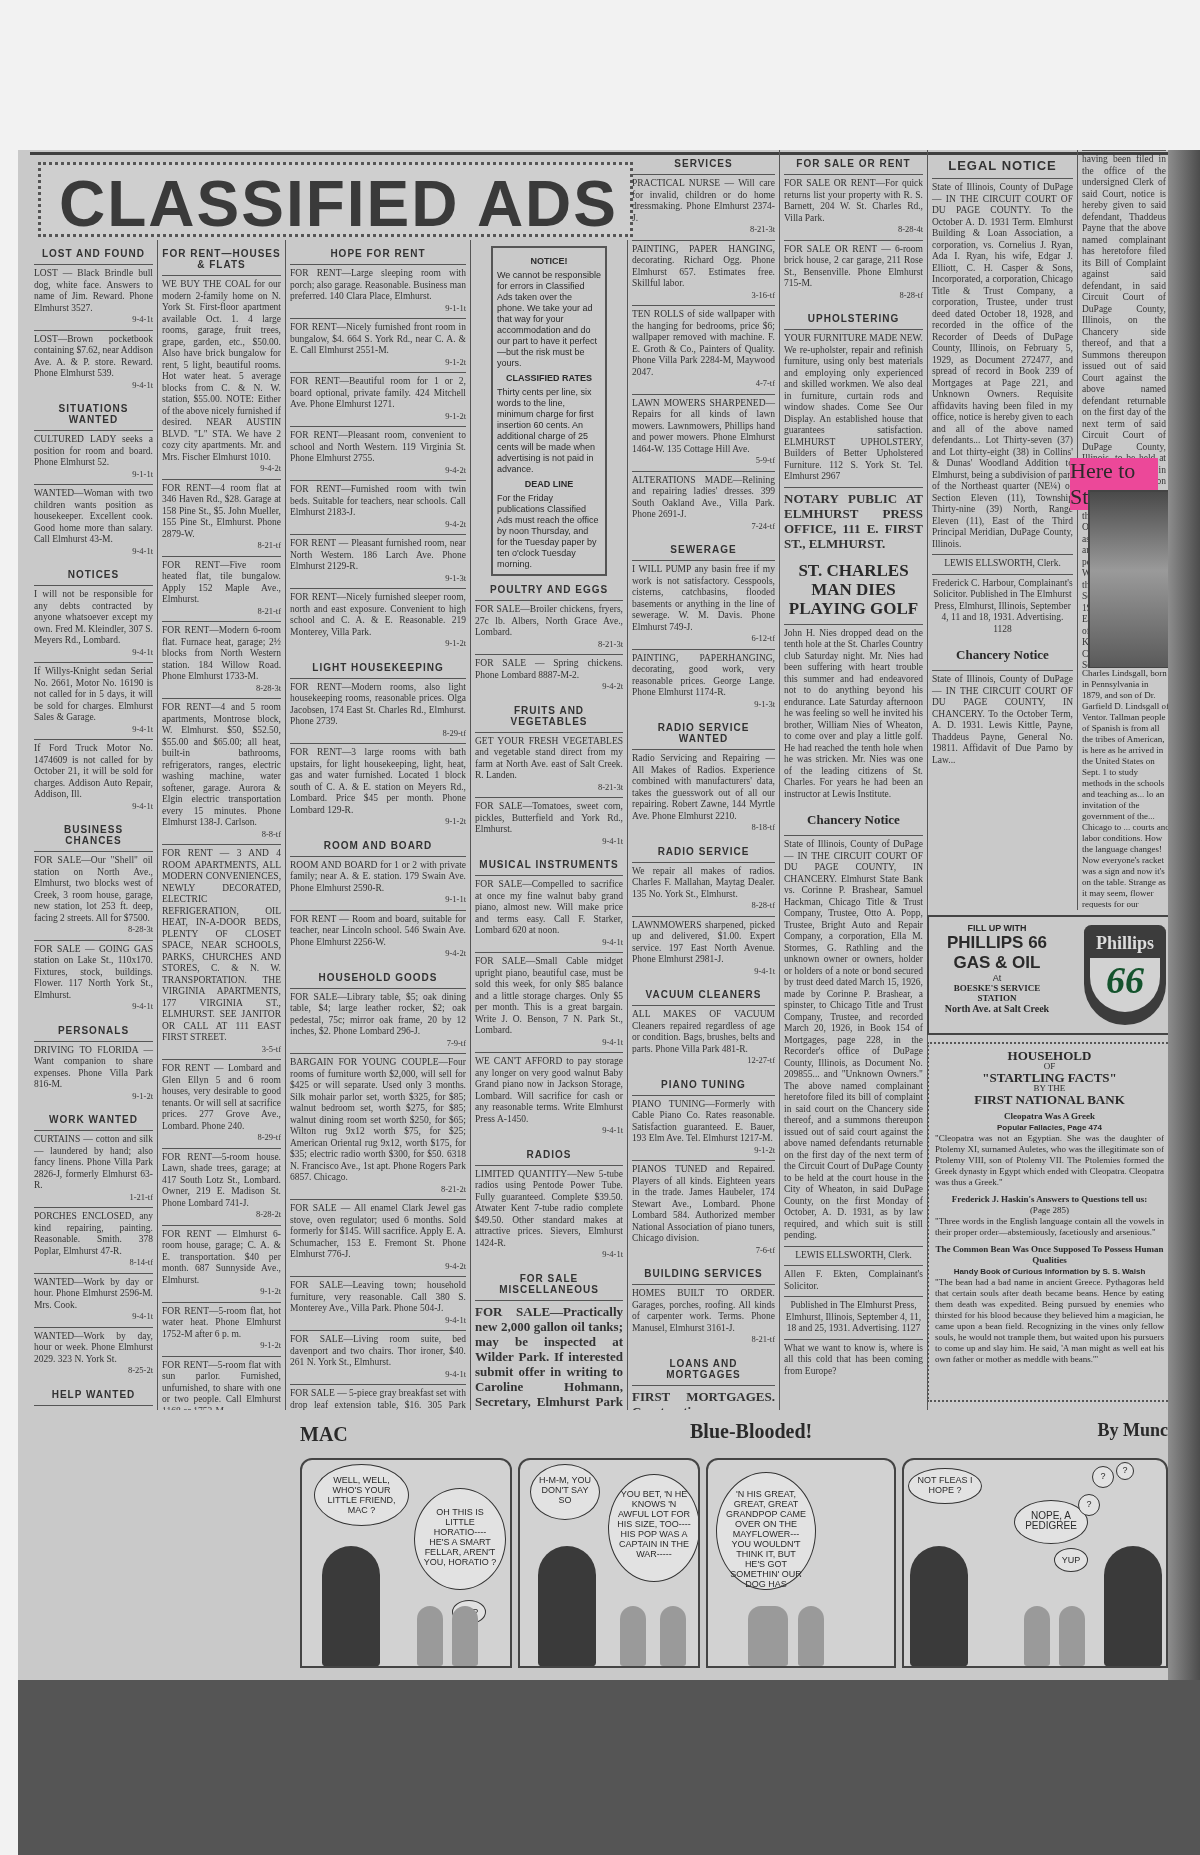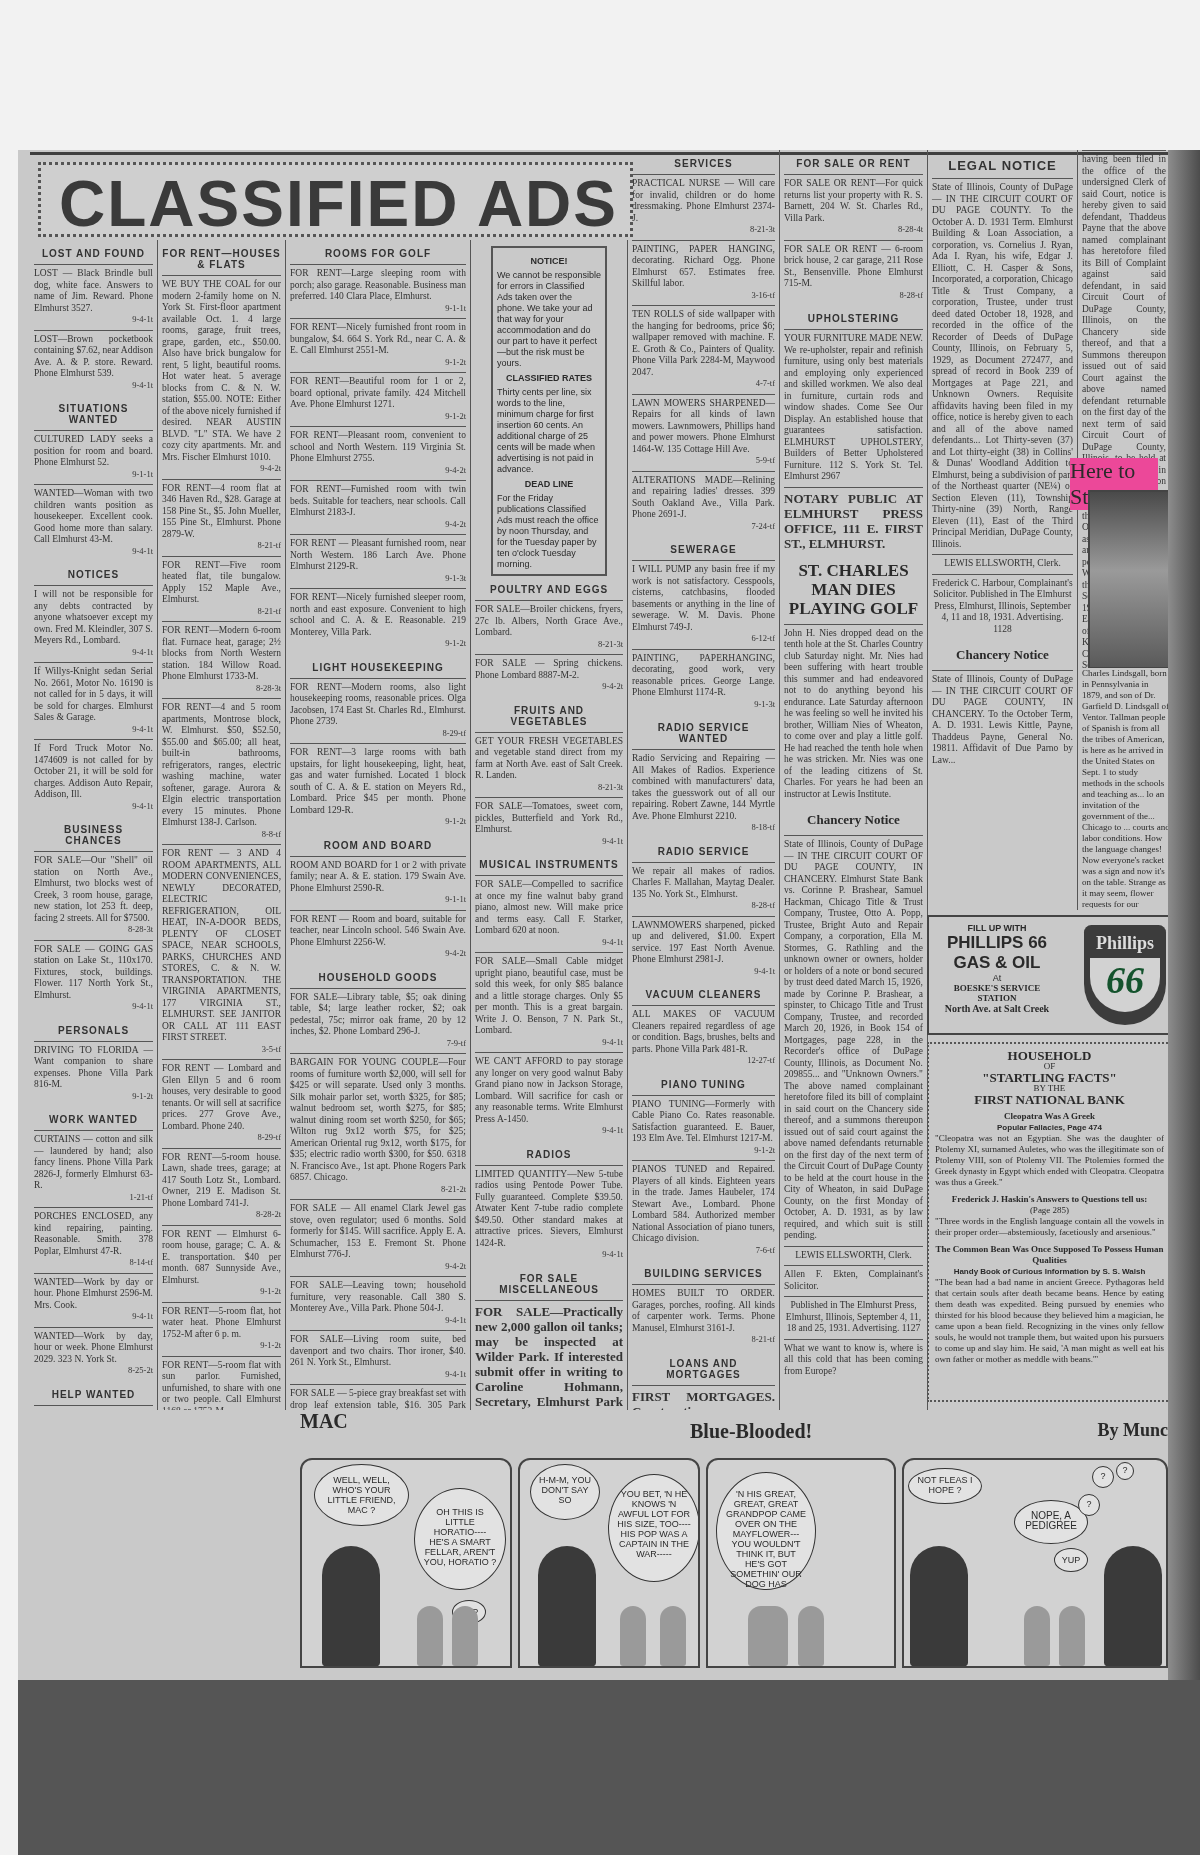--- a/index.html
+++ b/index.html
@@ -20,21 +20,21 @@
   .headline{font-weight:bold;font-size:17px;line-height:19px;text-align:center;margin:6px 0;}
   .photo{position:absolute;left:1088px;top:490px;width:90px;height:175px;background:linear-gradient(180deg,#4a4a4a,#9a9a9a 45%,#5a5a5a);border:2px solid #444;}
   .phillips{position:absolute;left:927px;top:915px;width:245px;height:120px;border:2px solid #444;box-sizing:border-box;}
   .phillips .txt{position:absolute;left:8px;top:6px;width:120px;font-family:"Liberation Sans",sans-serif;text-align:center;}
   .shield{position:absolute;left:155px;top:8px;width:82px;height:100px;background:#3c3c3c;border-radius:8px 8px 45px 45px;}
   .shield .p{color:#ddd;font-weight:bold;font-size:18px;text-align:center;margin-top:8px;}
   .shield .n{background:#d2d2d2;margin:4px 6px 0;height:54px;border-radius:0 0 36px 36px;text-align:center;font-weight:bold;font-style:italic;font-size:38px;color:#14532d;}
   .bank{position:absolute;left:927px;top:1042px;width:245px;height:360px;border:2px dotted #555;box-sizing:border-box;padding:6px;text-align:center;font-size:9px;line-height:11px;}
   .bank .t{font-weight:bold;font-size:13px;}
   .comic{position:absolute;left:300px;top:1410px;width:868px;height:270px;}
-  .comic .mac{position:absolute;left:0;top:0;font-weight:bold;font-size:20px;}
+  .comic .mac{position:absolute;left:0;top:13px;font-weight:bold;font-size:20px;}
   .comic .bb{position:absolute;left:390px;top:10px;font-weight:bold;font-size:20px;}
   .comic .by{position:absolute;right:0;top:10px;font-weight:bold;font-size:18px;}
   .panel{position:absolute;top:48px;height:210px;border:2px solid #444;border-radius:12px 12px 0 0;box-sizing:border-box;background:#d2d2d2;overflow:hidden;}
   .bubble{position:absolute;border:1.5px solid #333;border-radius:50%;background:#e2e2e2;font-family:"Liberation Sans",sans-serif;font-size:9px;line-height:10px;text-align:center;padding:10px 8px;box-sizing:border-box;}
   .cop{position:absolute;bottom:0;width:58px;height:120px;background:#3a3a3a;border-radius:30px 30px 4px 4px;}
   .kid{position:absolute;bottom:0;width:26px;height:60px;background:#9a9a9a;border-radius:13px 13px 3px 3px;}
 </style>
 </head>
 <body>
 
@@ -80,21 +80,21 @@
     <div class="ad"><span>FOR RENT—4 and 5 room apartments, Montrose block, W. Elmhurst. $50, $52.50, $55.00 and $65.00; all heat, built-in bathrooms, refrigerators, ranges, electric washing machine, water softener, garage. Aurora &amp; Elgin electric transportation every 15 minutes. Phone Elmhurst 138-J. Carlson.</span><span class="d">8-8-tf</span></div>
     <div class="ad"><span>FOR RENT — 3 AND 4 ROOM APARTMENTS, ALL MODERN CONVENIENCES, NEWLY DECORATED, ELECTRIC REFRIGERATION, OIL HEAT, IN-A-DOOR BEDS, PLENTY OF CLOSET SPACE, NEAR SCHOOLS, PARKS, CHURCHES AND STORES, C. &amp; N. W. TRANSPORTATION. THE VIRGINIA APARTMENTS, 177 VIRGINIA ST., ELMHURST. SEE JANITOR OR CALL AT 111 EAST FIRST STREET.</span><span class="d">3-5-tf</span></div>
     <div class="ad"><span>FOR RENT — Lombard and Glen Ellyn 5 and 6 room houses, very desirable to good tenants. Or will sell at sacrifice prices. 277 Grove Ave., Lombard. Phone 240.</span><span class="d">8-29-tf</span></div>
     <div class="ad"><span>FOR RENT—5-room house. Lawn, shade trees, garage; at 417 South Lotz St., Lombard. Owner, 219 E. Madison St. Phone Lombard 741-J.</span><span class="d">8-28-2t</span></div>
     <div class="ad"><span>FOR RENT — Elmhurst 6-room house, garage; C. A. &amp; E. transportation. $40 per month. 687 Sunnyside Ave., Elmhurst.</span><span class="d">9-1-2t</span></div>
     <div class="ad"><span>FOR RENT—5-room flat, hot water heat. Phone Elmhurst 1752-M after 6 p. m.</span><span class="d">9-1-2t</span></div>
     <div class="ad"><span>FOR RENT—5-room flat with sun parlor. Furnished, unfurnished, to share with one or two people. Call Elmhurst 1168 or 1752-M.</span></div>
   </div>
 
 <div class="col" id="c3" style="left:286px;top:240px;width:185px;height:1170px;overflow:hidden;">
-    <div class="sec">ROOMS FOR GOLF</div>
+    <div class="sec">HOPE FOR RENT</div>
     <div class="ad"><span>FOR RENT—Large sleeping room with porch; also garage. Reasonable. Business man preferred. 140 Clara Place, Elmhurst.</span><span class="d">9-1-1t</span></div>
     <div class="ad"><span>FOR RENT—Nicely furnished front room in bungalow, $4. 664 S. York Rd., near C. A. &amp; E. Call Elmhurst 2551-M.</span><span class="d">9-1-2t</span></div>
     <div class="ad"><span>FOR RENT—Beautiful room for 1 or 2, board optional, private family. 424 Mitchell Ave. Phone Elmhurst 1271.</span><span class="d">9-1-2t</span></div>
     <div class="ad"><span>FOR RENT—Pleasant room, convenient to school and North Western. 119 Virginia St. Phone Elmhurst 2755.</span><span class="d">9-4-2t</span></div>
     <div class="ad"><span>FOR RENT—Furnished room with twin beds. Suitable for teachers, near schools. Call Elmhurst 2183-J.</span><span class="d">9-4-2t</span></div>
     <div class="ad"><span>FOR RENT — Pleasant furnished room, near North Western. 186 Larch Ave. Phone Elmhurst 2129-R.</span><span class="d">9-1-3t</span></div>
     <div class="ad"><span>FOR RENT—Nicely furnished sleeper room, north and east exposure. Convenient to high school and C. A. &amp; E. Reasonable. 219 Monterey, Villa Park.</span><span class="d">9-1-2t</span></div>
     <div class="sec">LIGHT HOUSEKEEPING</div>
     <div class="ad"><span>FOR RENT—Modern rooms, also light housekeeping rooms, reasonable prices. Olga Jacobsen, 174 East St. Charles Rd., Elmhurst. Phone 2739.</span><span class="d">8-29-tf</span></div>
     <div class="ad"><span>FOR RENT—3 large rooms with bath upstairs, for light housekeeping, light, heat, gas and water furnished. Located 1 block south of C. A. &amp; E. station on Meyers Rd., Lombard. Price $45 per month. Phone Lombard 129-R.</span><span class="d">9-1-2t</span></div>

